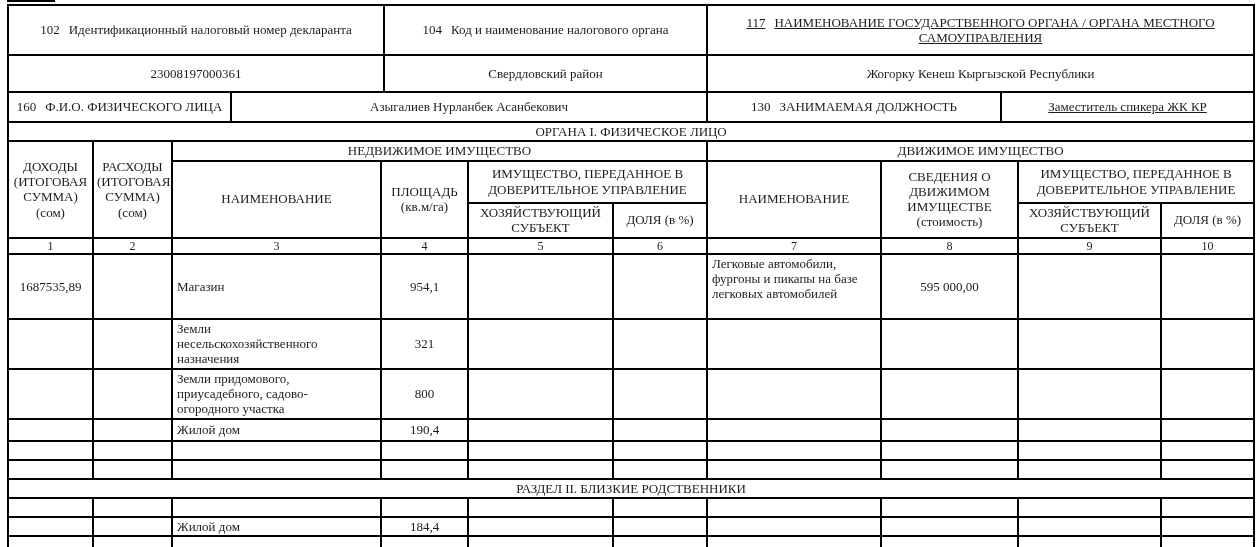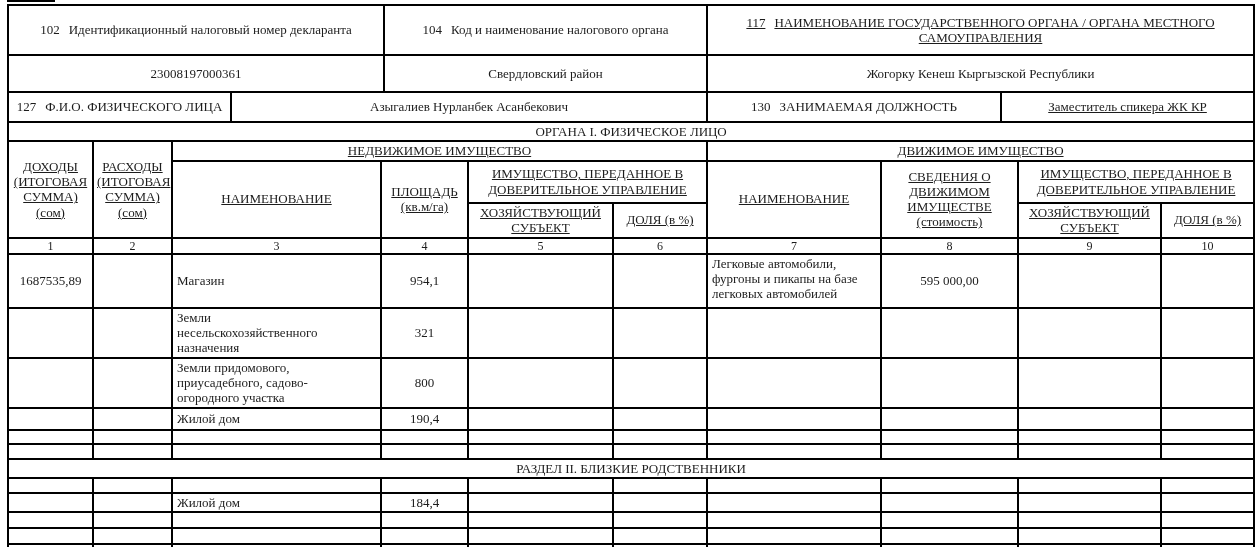--- a/index.html
+++ b/index.html
@@ -7,25 +7,25 @@
         font-family:"Liberation Serif","DejaVu Serif",serif;color:#1c1c1c;}
   .notch{position:absolute;left:7px;top:0;width:48px;height:2px;background:#000;}
   .sheet{position:absolute;left:7px;top:4px;width:1246px;}
   table.t{border-collapse:collapse;table-layout:fixed;width:1246px;}
   table.t td{border:2px solid #000;padding:1px 3px;text-align:center;vertical-align:middle;
              font-size:13px;line-height:1.18;overflow:hidden;}
   .main-table{margin-top:-2px;}
   .ta-l{text-align:left;}
   .va-t{vertical-align:top;text-decoration:underline;}
   .code{margin-right:9px;}
-  .hdr{font-size:12.5px;text-decoration:underline;}
+  .hdr{font-size:12.5px;}
   .band{font-size:12.5px;height:15px;}
   tr.nums td{font-size:12px;padding:0 2px;}
   tr.data td:nth-child(3){text-align:left;padding:1px 30px 1px 4px;margin-left:28px;}
-  tr.data td:nth-child(7){text-align:left;padding:1px 6px 5px 4px;}
+  tr.data td:nth-child(7){text-align:left;padding:1px 6px 16px 4px;}
   .top-table td{font-size:13px;}
 </style>
 </head>
 <body>
 
 <div class="page">
   <div class="notch"></div>
   <div class="sheet">
 
     <table class="t top-table">
@@ -41,21 +41,21 @@
           <td colspan="2" class="ta-l"><span class="code">102</span><span>Идентификационный налоговый номер декларанта</span></td>
           <td class="ta-l"><span class="code">104</span><span>Код и наименование налогового органа</span></td>
           <td colspan="2" class="ta-l va-t"><span class="code">117</span><span>НАИМЕНОВАНИЕ ГОСУДАРСТВЕННОГО ОРГАНА / ОРГАНА МЕСТНОГО САМОУПРАВЛЕНИЯ</span></td>
         </tr>
         <tr style="height:37px">
           <td colspan="2">23008197000361</td>
           <td>Свердловский район</td>
           <td colspan="2">Жогорку Кенеш Кыргызской Республики</td>
         </tr>
         <tr style="height:30px">
-          <td class="ta-l"><span class="code">127</span><span>Ф.И.О. ФИЗИЧЕСКОГО ЛИЦА</span></td>
+          <td class="ta-l"><span class="code">160</span><span>Ф.И.О. ФИЗИЧЕСКОГО ЛИЦА</span></td>
           <td colspan="2">Азыгалиев Нурланбек Асанбекович</td>
           <td class="ta-l"><span class="code">130</span><span>ЗАНИМАЕМАЯ ДОЛЖНОСТЬ</span></td>
           <td class="va-t">Заместитель спикера ЖК КР</td>
         </tr>
       </tbody>
     </table>
 
     <table class="t main-table">
       <colgroup>
           <col style="width:85px">

